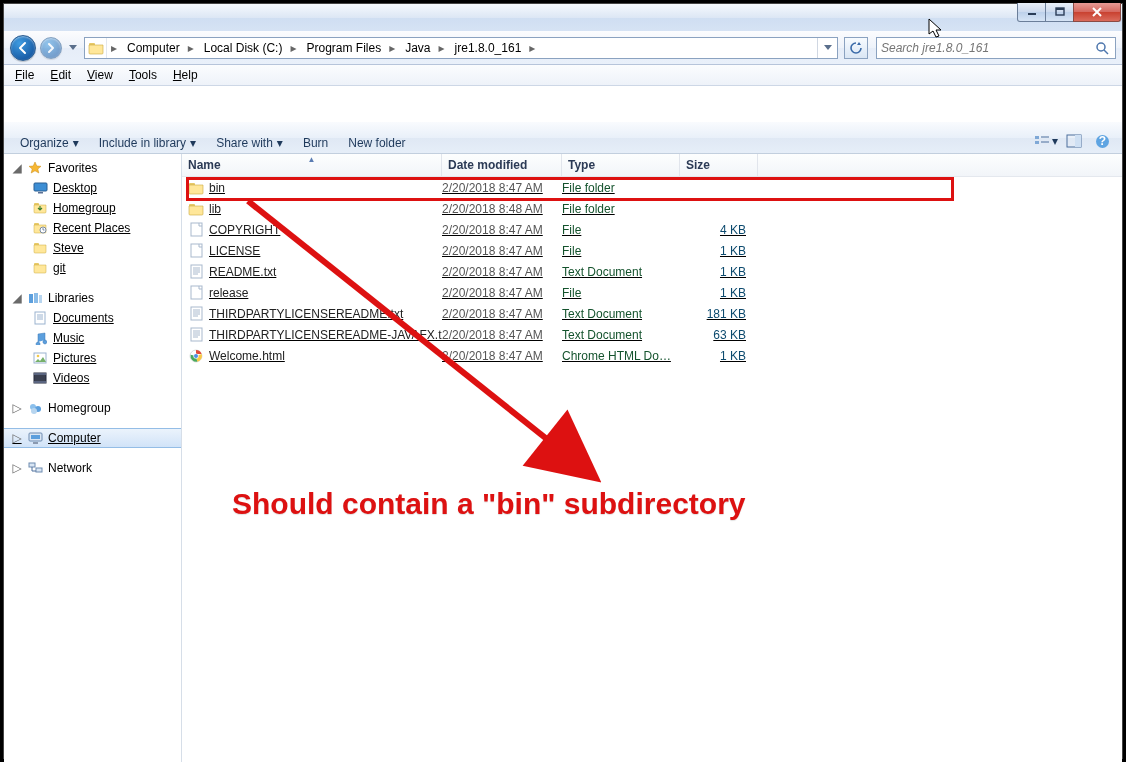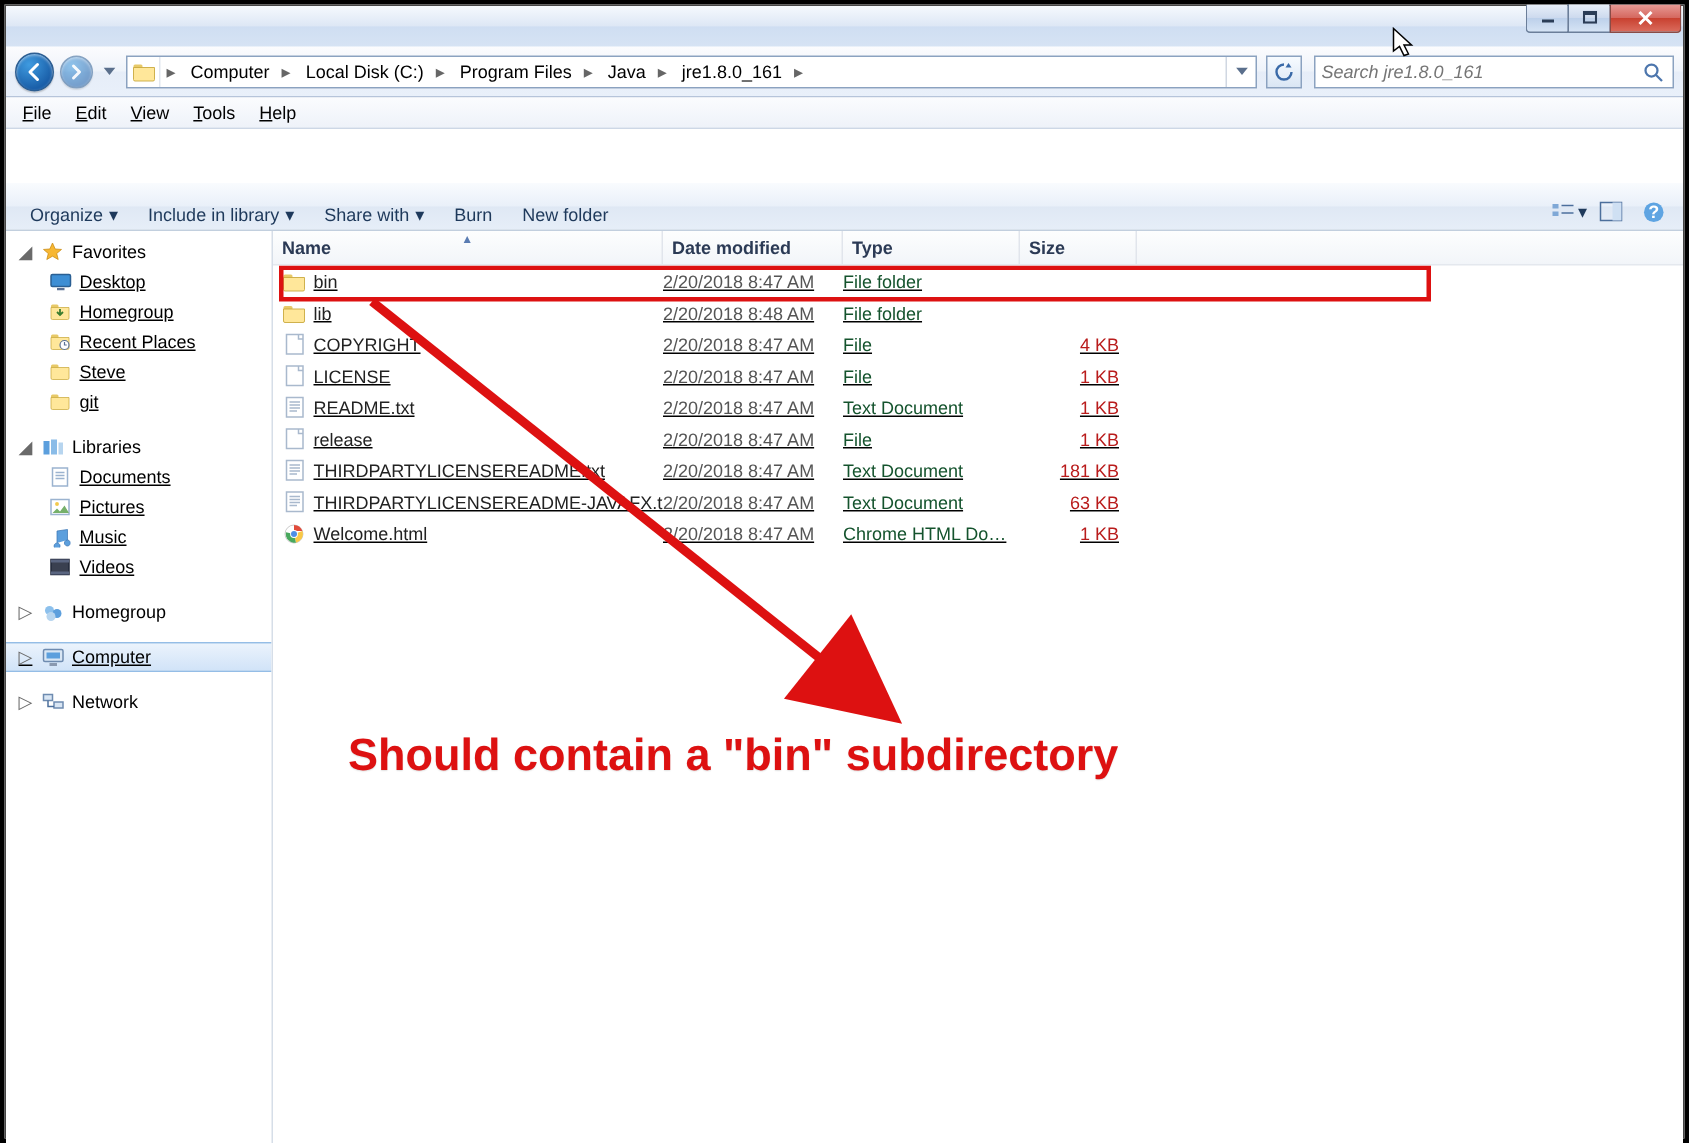--- a/index.html
+++ b/index.html
@@ -50,21 +50,21 @@
   .list-pane { flex:1; display:flex; flex-direction:column; background:#fff; position:relative;}
   .cols { height:23px; border-bottom:1px solid #e4e8ee; display:flex; align-items:center; background:linear-gradient(to bottom,#fdfefe,#f2f5f9);}
   .col { height:100%; display:flex; align-items:center; padding:0 6px; border-right:1px solid #e1e5ec; color:#2b3a55; position:relative;font-weight:bold;}
   .col.name{width:260px;} .col.date{width:120px;} .col.type{width:118px;} .col.size{width:78px; justify-content:flex-start;}
   .sort-ind { position:absolute; top:1px; left:50%; transform:translateX(-50%); font-size:8px; color:#5a7cb2;}
   .rows { flex:1; overflow:auto; position:relative;text-decoration:underline;}
   .row { height:21px; display:flex; align-items:center; padding-left:6px;}
   .cell { overflow:hidden; text-overflow:ellipsis; white-space:nowrap; padding-right:6px; color:#222;}
   .cell.name{width:254px; display:flex; align-items:center; gap:5px;} 
   .cell.name .ico{flex:0 0 16px;}
-  .cell.date{width:120px; color:#555;} .cell.type{width:118px; color:#14532d;} .cell.size{width:72px; text-align:right; color:#b91c1c;}
+  .cell.date{width:120px; color:#555;} .cell.type{width:118px; color:#14532d;} .cell.size{width:72px; text-align:right; color:#0c4a6e;}
   
   .annot-box { position:absolute; border:3px solid #dd1111; pointer-events:none;}
   .annot-text { position:absolute; color:#dd1111; font-weight:bold; font-size:30px; line-height:1.1; text-shadow:0 1px 1px rgba(0,0,0,.12); pointer-events:none;}
   .annot-arrow { position:absolute; pointer-events:none;}
   
   .statusbar { height:30px; border-top:1px solid #d6dee8; background:linear-gradient(to bottom,#f6f9fd,#e9f0f8); display:flex; align-items:center; padding:0 8px; gap:10px;}
   .status-ico { width:32px; height:24px; display:flex; align-items:center; justify-content:center;}
   
   .cursor { position:absolute; pointer-events:none;}
   
@@ -287,35 +287,35 @@
                 <rect x="1" y="1" width="10" height="12" fill="#fff" stroke="#9bb3cf"></rect>
                 <line x1="3" y1="4" x2="9" y2="4" stroke="#9bb3cf"></line>
                 <line x1="3" y1="6" x2="9" y2="6" stroke="#9bb3cf"></line>
                 <line x1="3" y1="8" x2="9" y2="8" stroke="#9bb3cf"></line>
               </svg>
             </span>
             <span>Documents</span>
           </div>
         <div class="side-item">
             <span class="ico">
+              <svg width="13" height="14">
+                <path d="M4 11 a2 2 0 1 0 .1 0 M4 11 V3 l7 -1 v7 a2 2 0 1 1 -.1 0" fill="#5c9fdd" stroke="#3d78b6" stroke-width=".5"></path>
+              </svg>
+            </span>
+            <span>Music</span>
+          </div>
+        <div class="side-item">
+            <span class="ico">
               <svg width="14" height="12">
                 <rect x="1" y="1" width="12" height="10" fill="#fff" stroke="#9bb3cf"></rect>
                 <circle cx="5" cy="4" r="1.3" fill="#f2c94c"></circle>
                 <path d="M2 10 l3 -3 l2 2 l3 -4 l3 5 z" fill="#76b06a"></path>
               </svg>
             </span>
             <span>Pictures</span>
-          </div>
-        <div class="side-item">
-            <span class="ico">
-              <svg width="13" height="14">
-                <path d="M4 11 a2 2 0 1 0 .1 0 M4 11 V3 l7 -1 v7 a2 2 0 1 1 -.1 0" fill="#5c9fdd" stroke="#3d78b6" stroke-width=".5"></path>
-              </svg>
-            </span>
-            <span>Music</span>
           </div>
         <div class="side-item">
             <span class="ico">
               <svg width="14" height="12">
                 <rect x="1" y="1" width="12" height="10" fill="#3a4050" stroke="#22283a"></rect>
                 <rect x="1" y="1" width="12" height="2" fill="#5a6580"></rect>
                 <rect x="1" y="9" width="12" height="2" fill="#5a6580"></rect>
               </svg>
             </span>
             <span>Videos</span>

